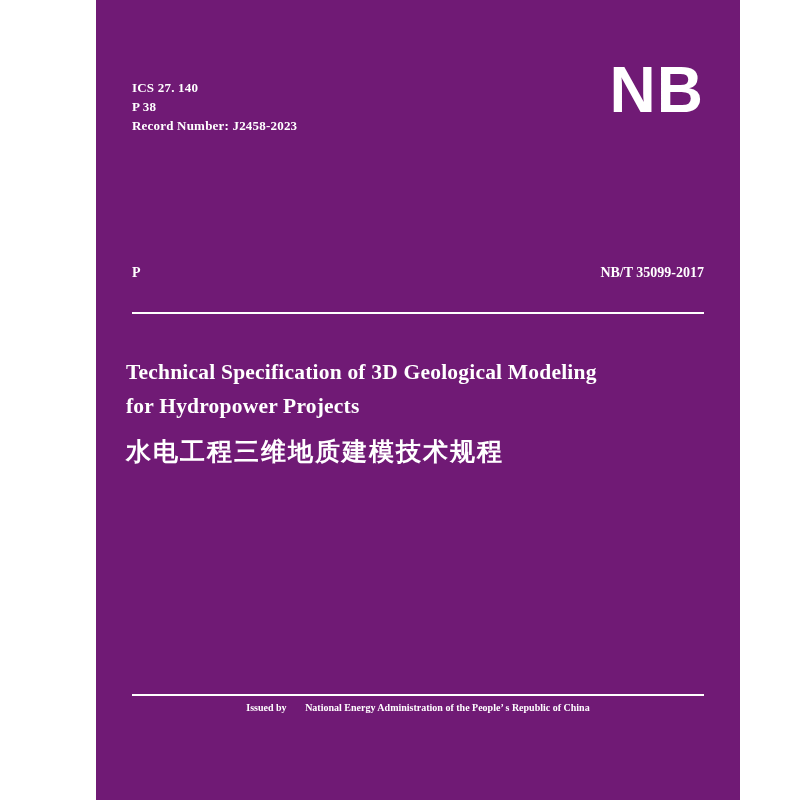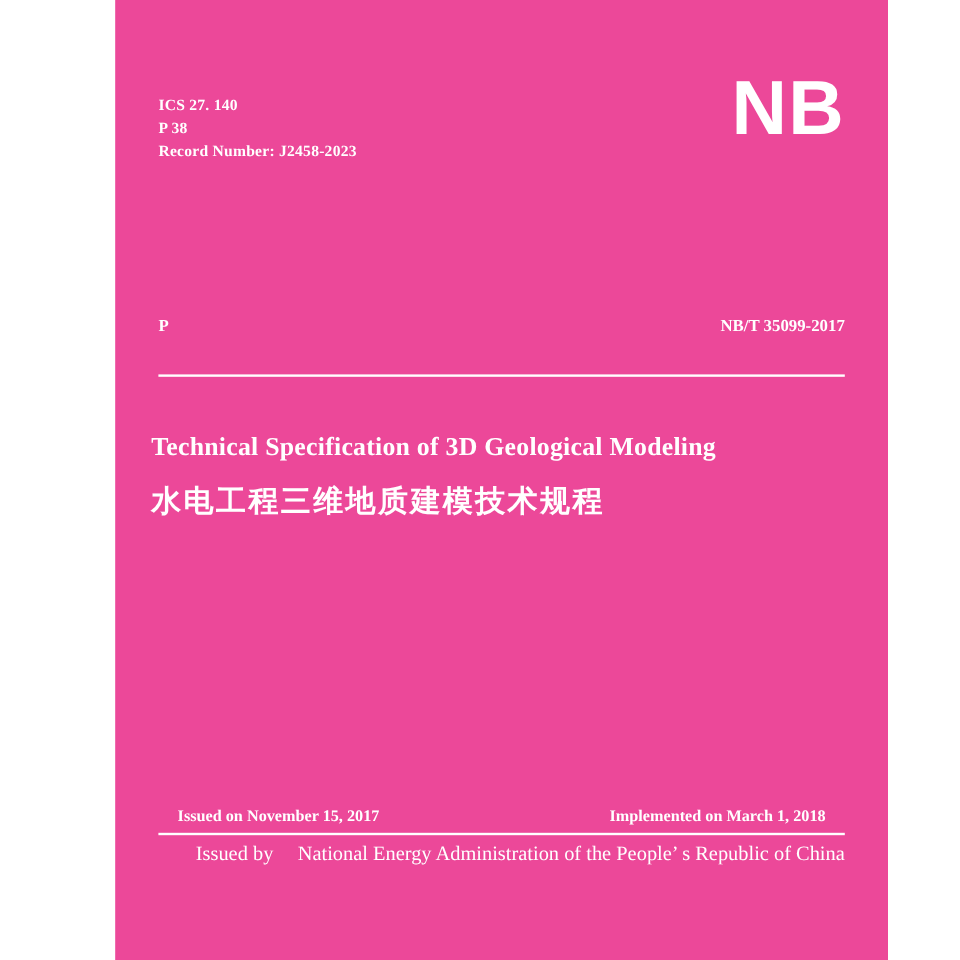--- a/index.html
+++ b/index.html
@@ -14,21 +14,21 @@
     background: #ffffff;
     overflow: hidden;
     font-family: "Liberation Serif", serif;
   }
   .cover {
     position: absolute;
     left: 96px;
     top: 0;
     width: 644px;
     height: 800px;
-    background: #ec4899;
+    background: #701a75;
     color: #ffffff;
     box-sizing: border-box;
   }
 
   
   .id-block {
     position: absolute;
     left: 36px;
     top: 78px;
     font-weight: bold;
@@ -129,23 +129,23 @@
     font-weight: bold;
     font-size: 13.5px;
   }
 
   
   .issuer {
     position: absolute;
     left: 36px;
     right: 36px;
     top: 702px;
-    text-align: right;
-    font-weight: normal;
-    font-size: 17px;
+    text-align: center;
+    font-weight: bold;
+    font-size: 10px;
   }
   .issuer .label { margin-right: 16px; }
 </style>
 </head>
 <body>
 
 <div class="page">
   <div class="cover">
 
     <div class="id-block">
@@ -159,27 +159,24 @@
 
     <div class="code-row">
       <span>P</span>
       <span>NB/T 35099-2017</span>
     </div>
 
     <div class="rule rule-top"></div>
 
     <div class="main-title">
       <div class="t-en">Technical Specification of 3D Geological Modeling</div>
+      <div class="t-en">for Hydropower Projects</div>
       <div class="t-cn">水电工程三维地质建模技术规程</div>
     </div>
 
-    <div class="dates">
-      <span>Issued on November 15, 2017</span>
-      <span>Implemented on March 1, 2018</span>
-    </div>
 
     <div class="rule rule-bottom"></div>
 
     <div class="issuer">
       <span class="label">Issued by</span>
       <span>National Energy Administration of the People’ s Republic of China</span>
     </div>
 
   </div>
 </div>

